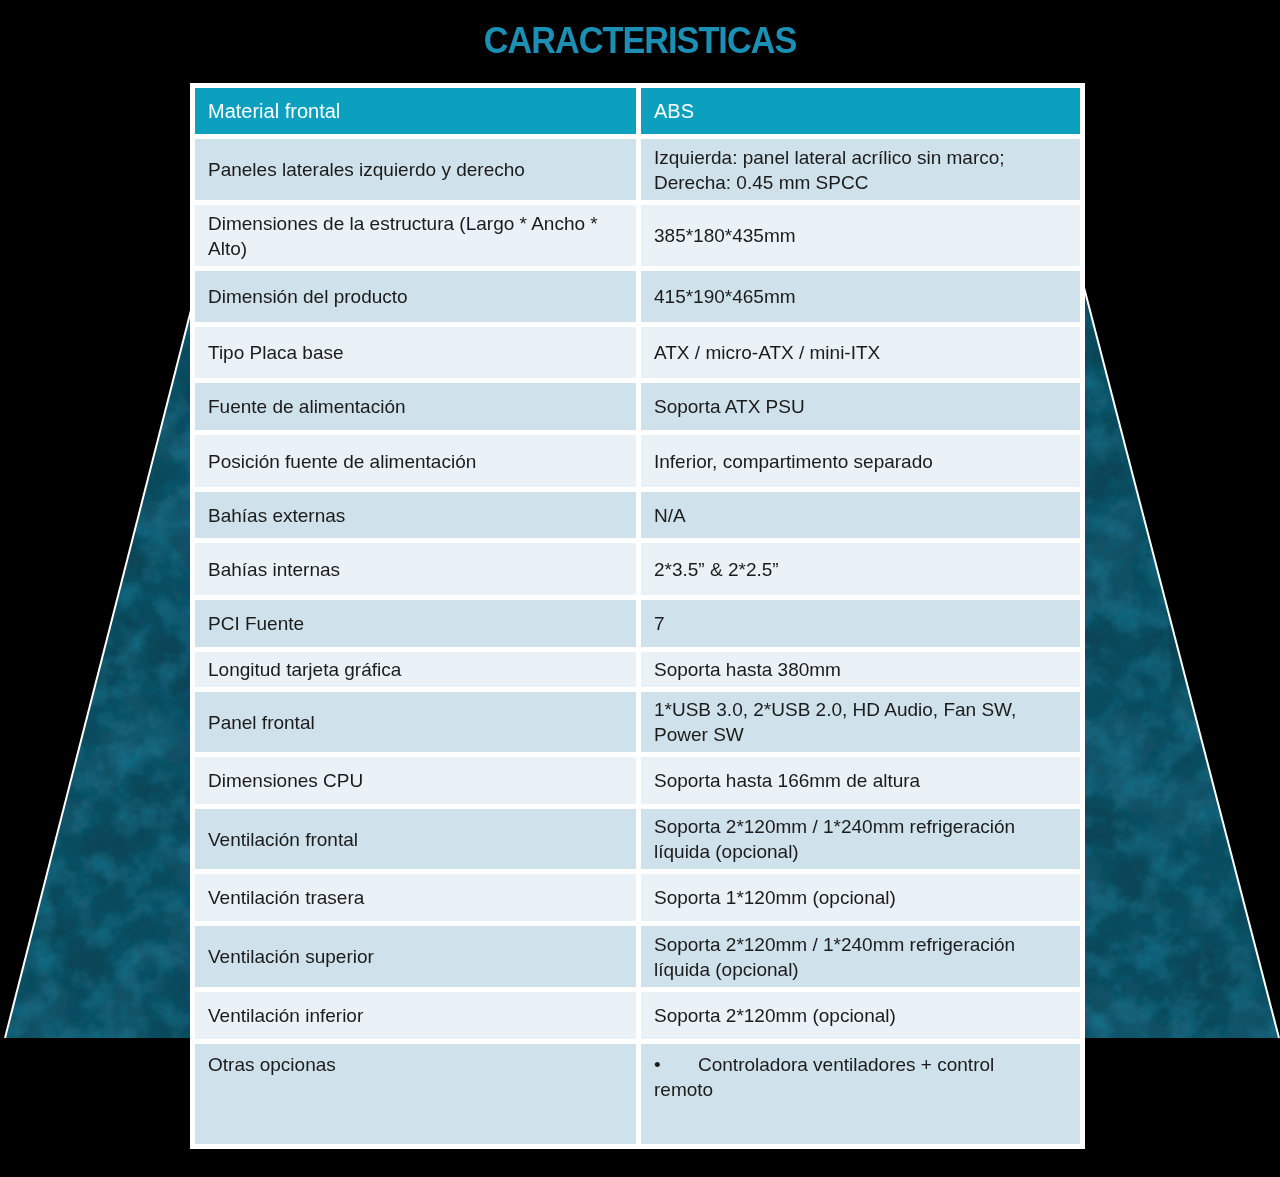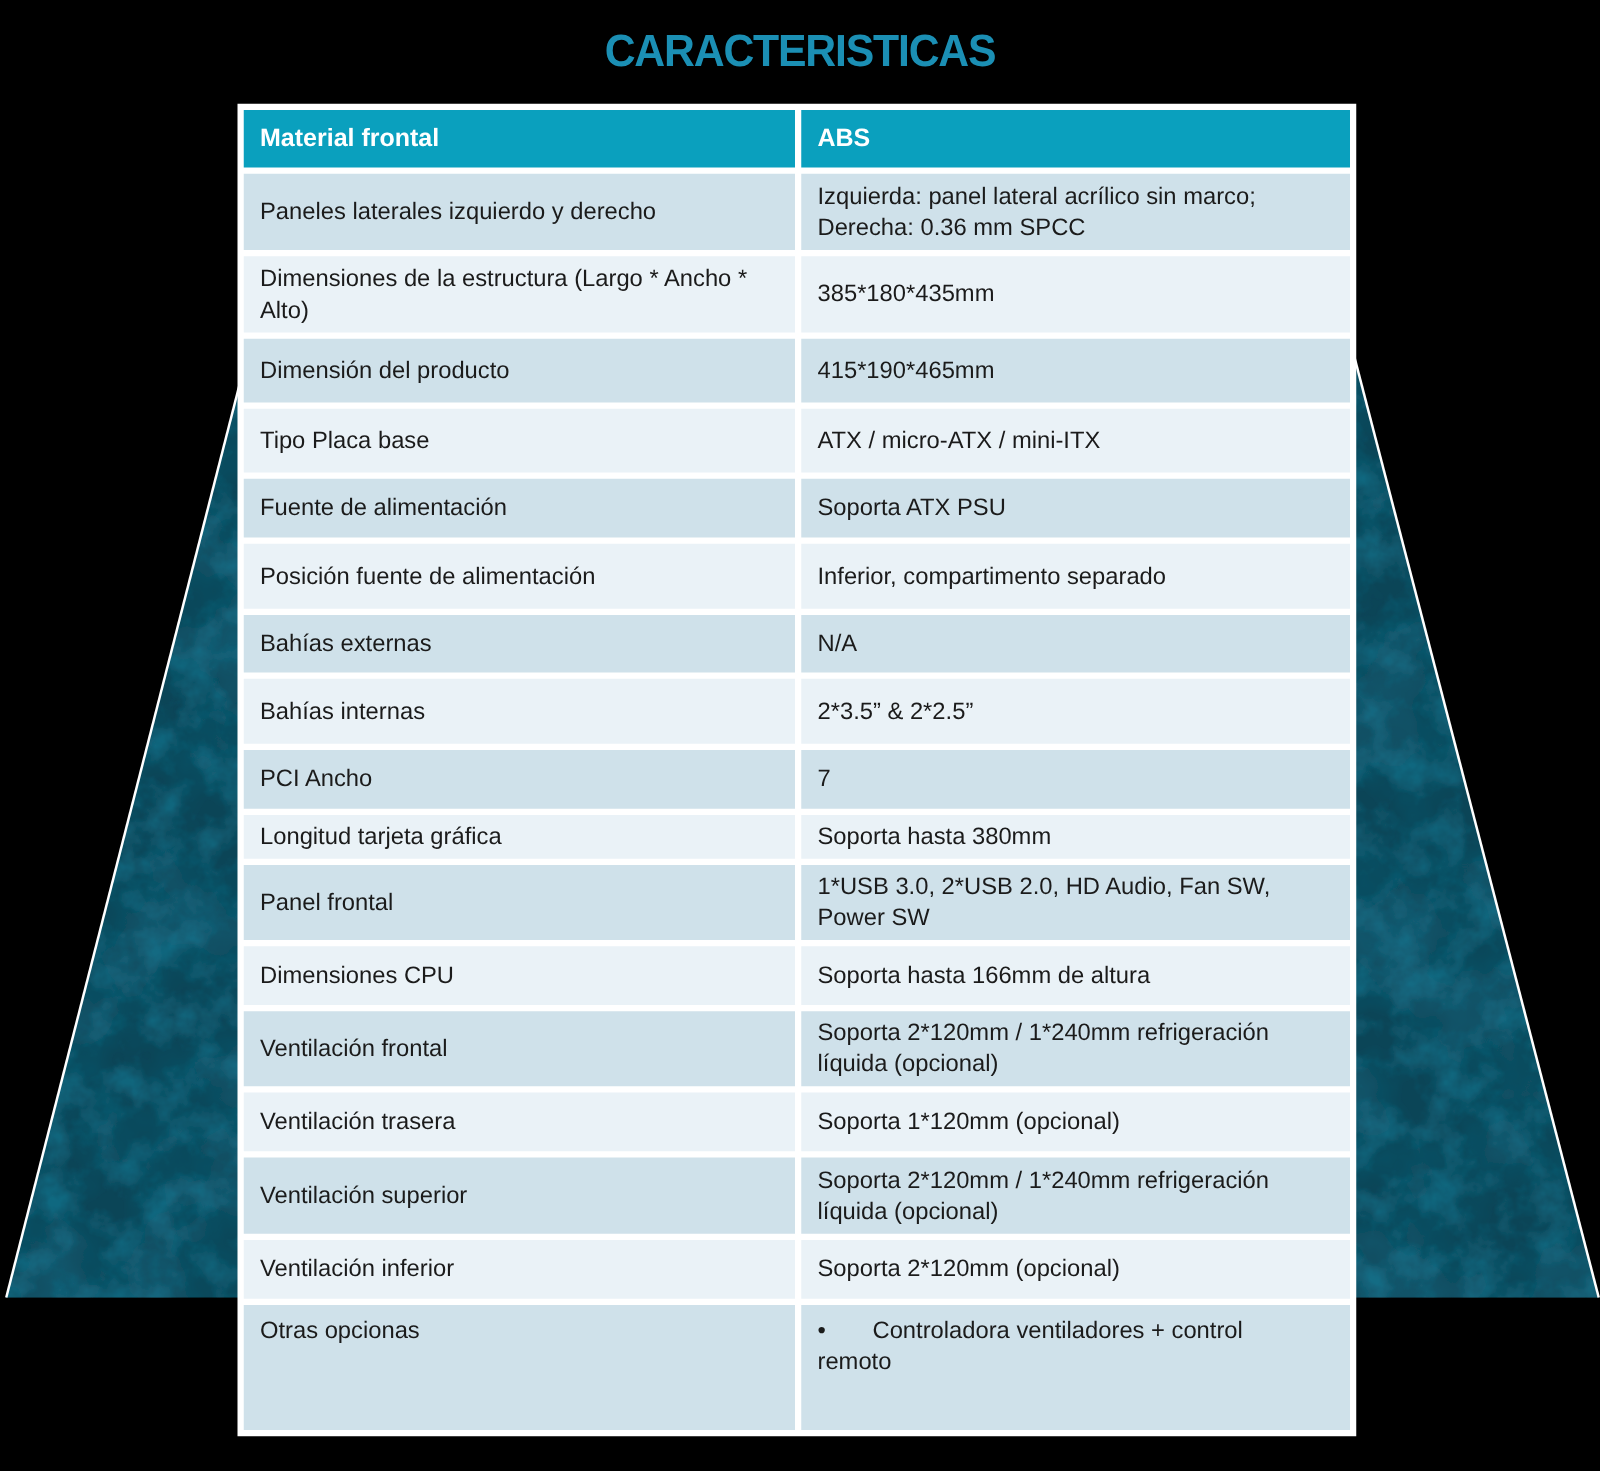--- a/index.html
+++ b/index.html
@@ -42,21 +42,21 @@
     font-size: 19px;
     line-height: 25px;
     vertical-align: middle;
     text-align: left;
     white-space: pre-line;
     overflow: hidden;
   }
   .spec-table th {
     background: var(--header-bg, #0aa0be);
     color: var(--header-text, #ffffff);
-    font-weight: bold;
+    font-weight: normal;
     font-size: 20px;
   }
   .spec-table td { color: var(--cell-text, #1b1b1b); }
   tr.dark td  { background: var(--row-dark, #cfe1ea); }
   tr.light td { background: var(--row-light, #eaf2f7); }
   tr.last td  { vertical-align: top; padding-top: 8px; }
 
   
   .spec-table tr:nth-child(1)  { height: 46px; }
   .spec-table tr:nth-child(2)  { height: 61px; }
@@ -117,21 +117,21 @@
       <col style="width:439px">
     </colgroup>
     <tbody id="spec-body">
       <tr>
         <th>Material frontal</th>
         <th>ABS</th>
       </tr>
     <tr class="dark">
     <td class="label">Paneles laterales izquierdo y derecho</td>
     <td class="value">Izquierda: panel lateral acrílico sin marco;
-Derecha: 0.36 mm SPCC</td>
+Derecha: 0.45 mm SPCC</td>
   </tr>
         <tr class="light">
     <td class="label">Dimensiones de la estructura (Largo * Ancho *
 Alto)</td>
     <td class="value">385*180*435mm</td>
   </tr>
         <tr class="dark">
     <td class="label">Dimensión del producto</td>
     <td class="value">415*190*465mm</td>
   </tr>
@@ -149,21 +149,21 @@
   </tr>
         <tr class="dark">
     <td class="label">Bahías externas</td>
     <td class="value">N/A</td>
   </tr>
         <tr class="light">
     <td class="label">Bahías internas</td>
     <td class="value">2*3.5” &amp; 2*2.5”</td>
   </tr>
         <tr class="dark">
-    <td class="label">PCI Ancho</td>
+    <td class="label">PCI Fuente</td>
     <td class="value">7</td>
   </tr>
         <tr class="light">
     <td class="label">Longitud tarjeta gráfica</td>
     <td class="value">Soporta hasta 380mm</td>
   </tr>
         <tr class="dark">
     <td class="label">Panel frontal</td>
     <td class="value">1*USB 3.0, 2*USB 2.0, HD Audio, Fan SW,
 Power SW</td>

